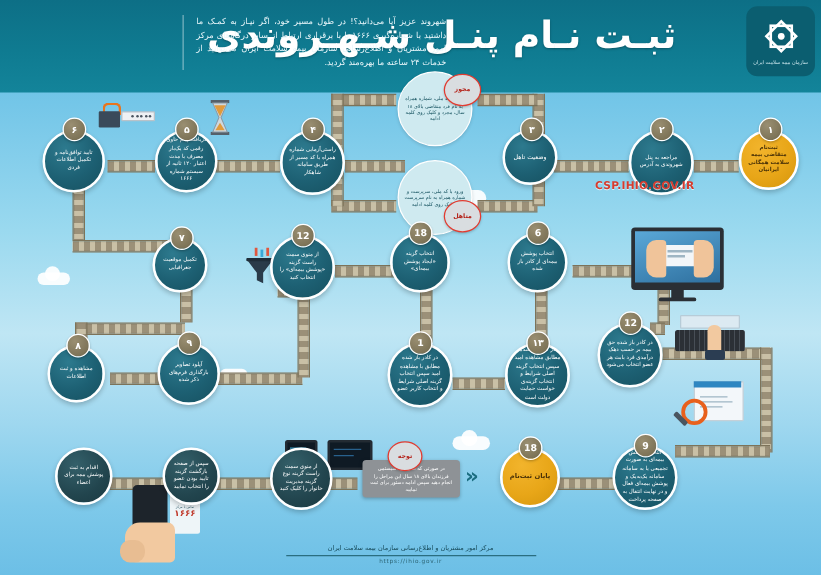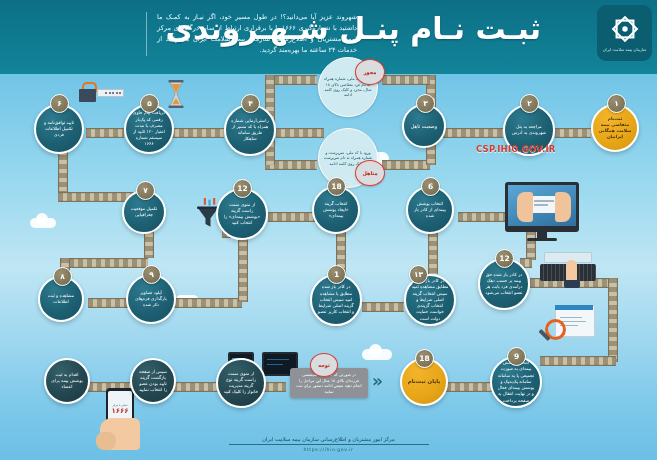--- a/index.html
+++ b/index.html
@@ -92,21 +92,21 @@
   .monitor-body{position:absolute;background:#2a2f35;border-radius:3px;}
   .monitor-screen{position:absolute;background:linear-gradient(160deg,#5aa8d8,#2e6f9e);}
   .monitor-stand{position:absolute;background:#2a2f35;}
   .kb{position:absolute;background:#2b3036;border-radius:2px;
       background-image:repeating-linear-gradient(90deg,#2b3036 0 3px,#474e56 3px 4px),
                        repeating-linear-gradient(180deg,#2b3036 0 3px,#474e56 3px 4px);}
   .hourglass{position:absolute;}
   .funnel{position:absolute;}
   .phone{position:absolute;background:#1d242b;border-radius:4px;}
   .phone-scr{position:absolute;background:#eef5f8;border-radius:2px;
-             display:flex;flex-direction:column;align-items:center;justify-content:center;}
+             display:flex;flex-direction:column;align-items:center;justify-content:center;margin-left:28px;}
   .phone-num{font-size:7px;color:#c0392b;font-weight:bold;direction:ltr;}
   .phone-lbl{font-size:2.6px;color:#35606e;direction:rtl;}
   .lock-box{position:absolute;background:#3a4a5a;border-radius:1px;}
   .lock-sh{position:absolute;border:2.2px solid #e8741c;border-bottom:none;
            border-radius:5px 5px 0 0;}
   .pwd-field{position:absolute;background:#eef1f4;border:.6px solid #b9c2c9;border-radius:1px;
              display:flex;align-items:center;gap:1.4px;padding:0 2px;box-sizing:border-box;}
   .pwd-dot{width:2px;height:2px;border-radius:50%;background:#4a5560;}
   .doc{position:absolute;background:#f3f7fa;border:.7px solid #c4d0d8;border-radius:1px;}
   .doc-bar{position:absolute;background:#2e86c1;}
@@ -358,21 +358,21 @@
   <div class="badge-num" style="left:327px;top:177px;">18</div>
 
   <div class="node" style="left:310px;top:274px;width:52px;height:52px;">
     <div class="txt">در کادر باز شده مطابق با مشاهده امید سپس انتخاب گزینه اصلی شرایط و انتخاب کاربر عضو</div>
   </div>
   <div class="badge-num" style="left:327px;top:265px;">1</div>
 
   <div class="node" style="left:404px;top:274px;width:52px;height:52px;">
     <div class="txt">در کادر باز شده مطابق مشاهده امید سپس انتخاب گزینه اصلی شرایط و انتخاب گزینه‌ی خواست حمایت دولت است</div>
   </div>
-  <div class="badge-num" style="left:409px;top:265px;">۱۳</div>
+  <div class="badge-num" style="left:421px;top:265px;">۱۳</div>
 
   <div class="node" style="left:406px;top:186px;width:48px;height:48px;">
     <div class="txt">انتخاب پوشش بیمه‌ای از کادر باز شده</div>
   </div>
   <div class="badge-num" style="left:421px;top:177px;">6</div>
 
   <div class="node" style="left:478px;top:258px;width:52px;height:52px;">
     <div class="txt">در کادر باز شده حق بیمه بر حسب دهک درآمدی فرد بابت هر عضو انتخاب می‌شود</div>
   </div>
   <div class="badge-num" style="left:495px;top:249px;">12</div>

